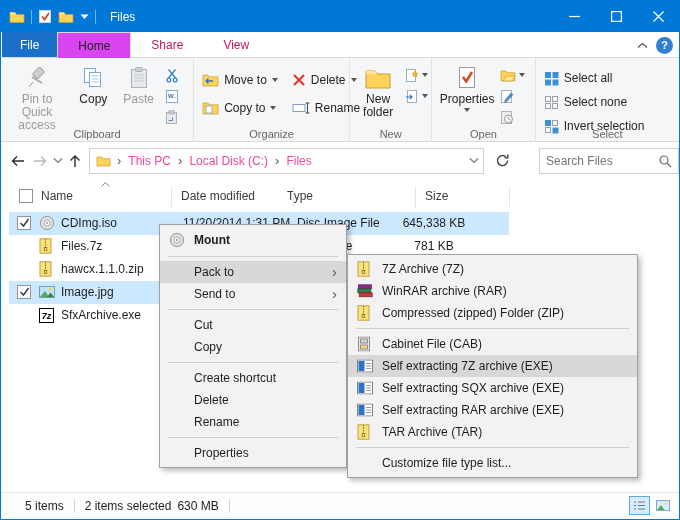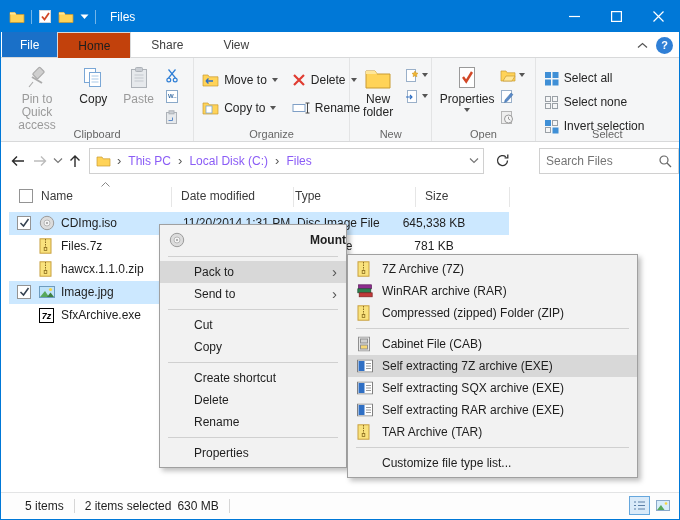--- a/index.html
+++ b/index.html
@@ -11,23 +11,23 @@
   
   .titlebar { position:absolute; top:0; left:0; right:0; height:31px; background:#0078d7; color:#fff; display:flex; align-items:center; }
   .qat { display:flex; align-items:center; gap:6px; padding-left:8px; }
   .qat-sep { width:1px; height:14px; background:rgba(255,255,255,.45); }
   .title-text { margin-left:14px; font-size:12px; }
   .win-controls { position:absolute; right:0; top:0; height:31px; display:flex; }
   .win-btn { width:42px; height:31px; display:flex; align-items:center; justify-content:center; }
 
   
   .tabstrip { position:absolute; top:31px; left:0; right:0; height:26px; background:#fff; border-bottom:1px solid #d8d9da; display:flex; align-items:stretch; }
-  .tab { padding:0 20px; display:flex; align-items:center; color:#404040; }
+  .tab { padding:0 20px; display:flex; align-items:center; color:#be185d; }
   .tab-file { background:#1a70c8; color:#fff; padding:0 18px; margin-left:1px; }
-  .tab-selected { background:#c2410c; border:1px solid #d8d9da; border-bottom:none; margin-bottom:-1px; color:#1e1e1e;justify-content:center; }
+  .tab-selected { background:#d946ef; border:1px solid #d8d9da; border-bottom:none; margin-bottom:-1px; color:#1e1e1e;justify-content:center; }
   .tabstrip-right { position:absolute; right:6px; top:0; height:26px; display:flex; align-items:center; gap:8px; }
   .help-circle { width:17px; height:17px; border-radius:50%; background:#2f7fd6; color:#fff; font-weight:bold; font-size:11px; display:flex; align-items:center; justify-content:center; }
 
   
   .ribbon { position:absolute; top:57px; left:0; right:0; height:84px; background:#f5f6f7; border-bottom:1px solid #d8d9da; display:flex; }
   .rgroup { position:relative; border-right:1px solid #e3e4e5; height:100%; padding-top:4px; }
   .rgroup-label { position:absolute; bottom:1px; left:0; right:0; text-align:center; font-size:11px; color:#666; }
   .bigbtn { display:inline-flex; flex-direction:column; align-items:center; vertical-align:top; padding:3px 4px 0 4px; text-align:center; line-height:13px; color:#252525; }
   .bigbtn .ic { height:26px; display:flex; align-items:center; justify-content:center; margin-bottom:2px; }
   .disabled { color:#9a9a9a; }
@@ -35,21 +35,21 @@
   .smallbtn { display:flex; align-items:center; gap:3px; height:18px; padding:0 2px; }
   .rowbtn { display:flex; align-items:center; gap:5px; height:20px; color:#252525; white-space:nowrap; }
   .dd { width:0; height:0; border-left:3.5px solid transparent; border-right:3.5px solid transparent; border-top:4px solid #555; }
   .org-grid { display:grid; grid-template-columns:auto auto; grid-column-gap:14px; grid-row-gap:8px; padding:8px 0 0 8px; }
   .sel-col { display:flex; flex-direction:column; gap:4px; padding:6px 0 0 8px; }
 
   
   .navrow { position:absolute; top:141px; left:0; right:0; height:37px; background:#fff; display:flex; align-items:center; }
   .navbtns { display:flex; align-items:center; gap:4px; padding:0 6px 0 8px; }
   .addrbox { width:404px; height:26px; border:1px solid #d0d0d0; background:#fff; display:flex; align-items:center; padding:0 4px 0 6px; }
-  .crumb { padding:0 7px; color:#8b5cf6;text-align:center; }
+  .crumb { padding:0 7px; color:#ec4899;text-align:center; }
   .crumb-sep { color:#555; font-size:13px; }
   .addr-right { margin-left:auto; display:flex; align-items:center; gap:6px; }
   .refreshbtn { width:26px; height:26px; display:flex; align-items:center; justify-content:center; margin-left:6px; }
   .searchbox { width:140px; height:26px; border:1px solid #d0d0d0; background:#fff; display:flex; align-items:center; margin-left:24px; padding:0 6px; }
   .searchbox input { border:none; outline:none; flex:1; font:12px "Liberation Sans",sans-serif; color:#767676; background:transparent; min-width:0; }
 
   
   .listarea { position:absolute; top:178px; left:0; right:0; bottom:27px; background:#fff; }
   .colhdr { position:absolute; top:6px; left:0; right:0; height:24px; color:#3b3b3b; }
   .colhdr .sep { position:absolute; top:2px; width:1px; height:20px; background:#e6e6e6; }
@@ -62,21 +62,21 @@
   .cell-name { position:absolute; left:52px; white-space:nowrap; }
   .cell-date { position:absolute; left:174px; white-space:nowrap; }
   .cell-type { position:absolute; left:288px; white-space:nowrap; }
   .cell-size { position:absolute; left:370px; width:110px; text-align:center; white-space:nowrap; }
 
   
   .menu { position:absolute; background:#f2f2f2; border:1px solid #a0a0a0; box-shadow:3px 3px 5px rgba(0,0,0,.25); z-index:10; padding:3px 0; }
   .cmenu { left:158px; top:223px; width:188px; }
   .smenu { left:346px; top:253px; width:291px; z-index:11; }
   .mitem { position:relative; height:22px; line-height:22px; padding-left:34px; color:#1e1e1e; white-space:nowrap; }
-  .mitem.tall { height:24px; line-height:24px;text-align:right; }
+  .mitem.tall { height:24px; line-height:24px; }
   .mitem.hl { background:#d8d8d8; }
   .mitem .mic { position:absolute; left:9px; top:50%; transform:translateY(-50%); }
   .mitem .arrow { position:absolute; right:9px; top:0; font-size:15px; color:#555; }
   .msep { height:1px; background:#d0d0d0; margin:4px 8px; }
   .bold { font-weight:bold; }
 
   
   .statusbar { position:absolute; left:0; right:0; bottom:1px; height:26px; background:#fdfdfd; border-top:1px solid #e3e4e5; display:flex; align-items:center; }
   .st-sep { width:1px; height:14px; background:#d6d6d6; margin:0 10px; }
   .viewbtns { position:absolute; right:6px; top:3px; display:flex; gap:2px; }
@@ -450,21 +450,21 @@
   <div class="listarea">
     <div class="colhdr">
       <span class="cb" style="position:absolute; left:18px; top:4px;"></span>
       <span class="hcell" style="left:40px;">Name</span>
       <span style="position:absolute; left:100px; top:-3px;">
           <svg width="9" height="5">
             <path d="M0.5 4.5L4.5 0.5L8.5 4.5" stroke="#888" stroke-width="1" fill="none"></path>
           </svg>
         </span>
       <span class="hcell" style="left:180px;text-align:center;">Date modified</span>
-      <span class="hcell" style="left:294px;">Type</span>
+      <span class="hcell" style="left:286px;">Type</span>
       <span class="hcell" style="left:424px;">Size</span>
       <span class="sep" style="left:170px;"></span>
       <span class="sep" style="left:292px;"></span>
       <span class="sep" style="left:414px;"></span>
       <span class="sep" style="left:508px;"></span>
     </div>
 
     <div class="frow selected" style="top:33px;">
       <span class="cb rcb">
           <svg width="11" height="10">

